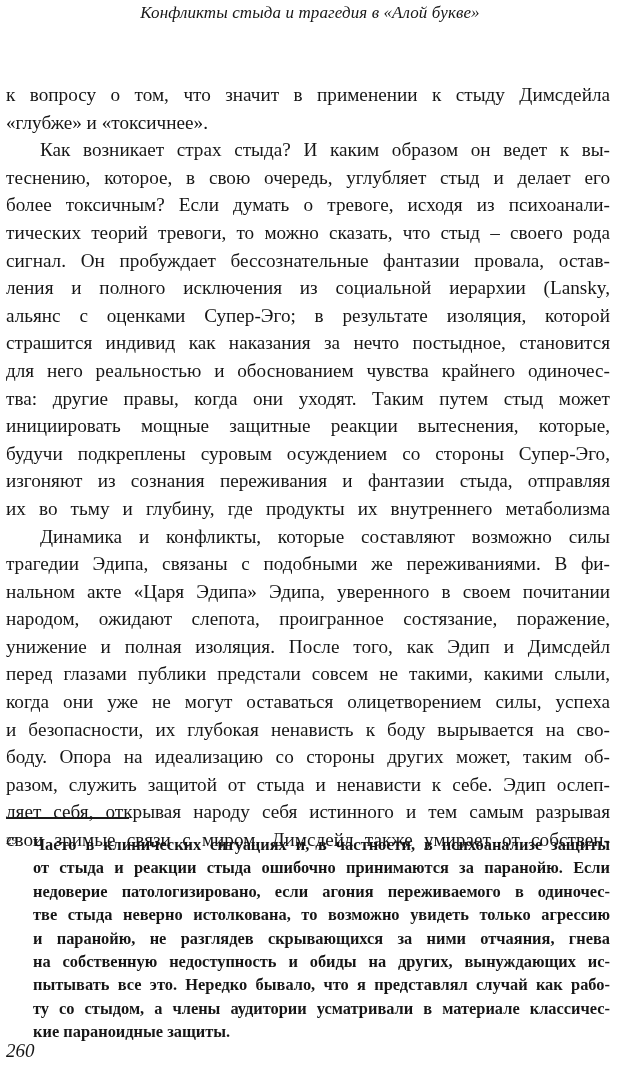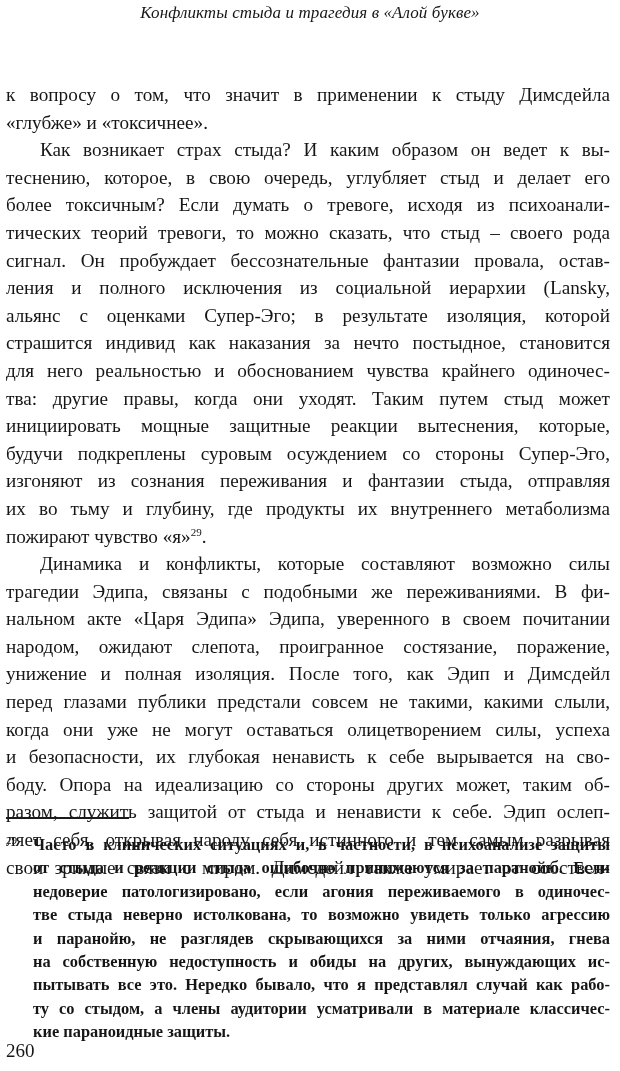--- a/index.html
+++ b/index.html
@@ -13,21 +13,21 @@
     .line.last { text-align-last: left; }
     .line.indent { padding-left: 34px; }
     sup { font-size: 11px; line-height: 0; vertical-align: 7px; }
     .rule { position: absolute; left: 6px; top: 817px; width: 123px; height: 1.6px; background: #1a1a1a; }
     .footnote { position: absolute; left: 6px; top: 833px; width: 604px; }
     .fn-mark { position: absolute; left: 0; top: 1px; font-size: 11px; font-family: "Liberation Serif", serif; }
     .fn-lines { margin-left: 27px; width: 577px; }
     .fline { height: 23.4px; line-height: 23.4px; font-size: 16.4px; white-space: nowrap;
              text-align: justify; text-align-last: justify; font-family: "Liberation Serif", serif; font-weight: bold; }
     .fline.last { text-align-last: left; }
-    .page-number { position: absolute; left: 6px; top: 1040px; font-size: 19px; font-family: "Liberation Serif", serif; }
+    .page-number { position: absolute; left: 6px; top: 1040px; font-size: 19px; font-family: "Liberation Serif", serif; font-style: italic; }
   </style>
 </head>
 <body>
 
 <div class="running-head">Конфликты стыда и трагедия в «Алой букве»</div>
 
 <div class="body-text">
   <div class="line">к вопросу о том, что значит в применении к стыду Димсдейла</div>
   <div class="line last">«глубже» и «токсичнее».</div>
   <div class="line indent">Как возникает страх стыда? И каким образом он ведет к вы-</div>
@@ -37,29 +37,28 @@
   <div class="line">сигнал. Он пробуждает бессознательные фантазии провала, остав-</div>
   <div class="line">ления и полного исключения из социальной иерархии (Lansky,</div>
   <div class="line">альянс с оценками Супер-Эго; в результате изоляция, которой</div>
   <div class="line">страшится индивид как наказания за нечто постыдное, становится</div>
   <div class="line">для него реальностью и обоснованием чувства крайнего одиночес-</div>
   <div class="line">тва: другие правы, когда они уходят. Таким путем стыд может</div>
   <div class="line">инициировать мощные защитные реакции вытеснения, которые,</div>
   <div class="line">будучи подкреплены суровым осуждением со стороны Супер-Эго,</div>
   <div class="line">изгоняют из сознания переживания и фантазии стыда, отправляя</div>
   <div class="line">их во тьму и глубину, где продукты их внутреннего метаболизма</div>
-  <div class="line last"><span>пожирают чувство «я»</span><sup>29</sup><span>.</span></div>
   <div class="line indent">Динамика и конфликты, которые составляют возможно силы</div>
   <div class="line">трагедии Эдипа, связаны с подобными же переживаниями. В фи-</div>
   <div class="line">нальном акте «Царя Эдипа» Эдипа, уверенного в своем почитании</div>
   <div class="line">народом, ожидают слепота, проигранное состязание, поражение,</div>
   <div class="line">унижение и полная изоляция. После того, как Эдип и Димсдейл</div>
   <div class="line">перед глазами публики предстали совсем не такими, какими слыли,</div>
   <div class="line">когда они уже не могут оставаться олицетворением силы, успеха</div>
-  <div class="line">и безопасности, их глубокая ненависть к себе вырывается на сво-</div>
+  <div class="line">и безопасности, их глубокая ненависть к боду вырывается на сво-</div>
   <div class="line">боду. Опора на идеализацию со стороны других может, таким об-</div>
   <div class="line">разом, служить защитой от стыда и ненависти к себе. Эдип ослеп-</div>
   <div class="line">ляет себя, открывая народу себя истинного и тем самым разрывая</div>
   <div class="line">свои зримые связи с миром. Димсдейл также умирает от собствен-</div>
 </div>
 
 <div class="rule"></div>
 
 <div class="footnote">
   <span class="fn-mark">29</span>

